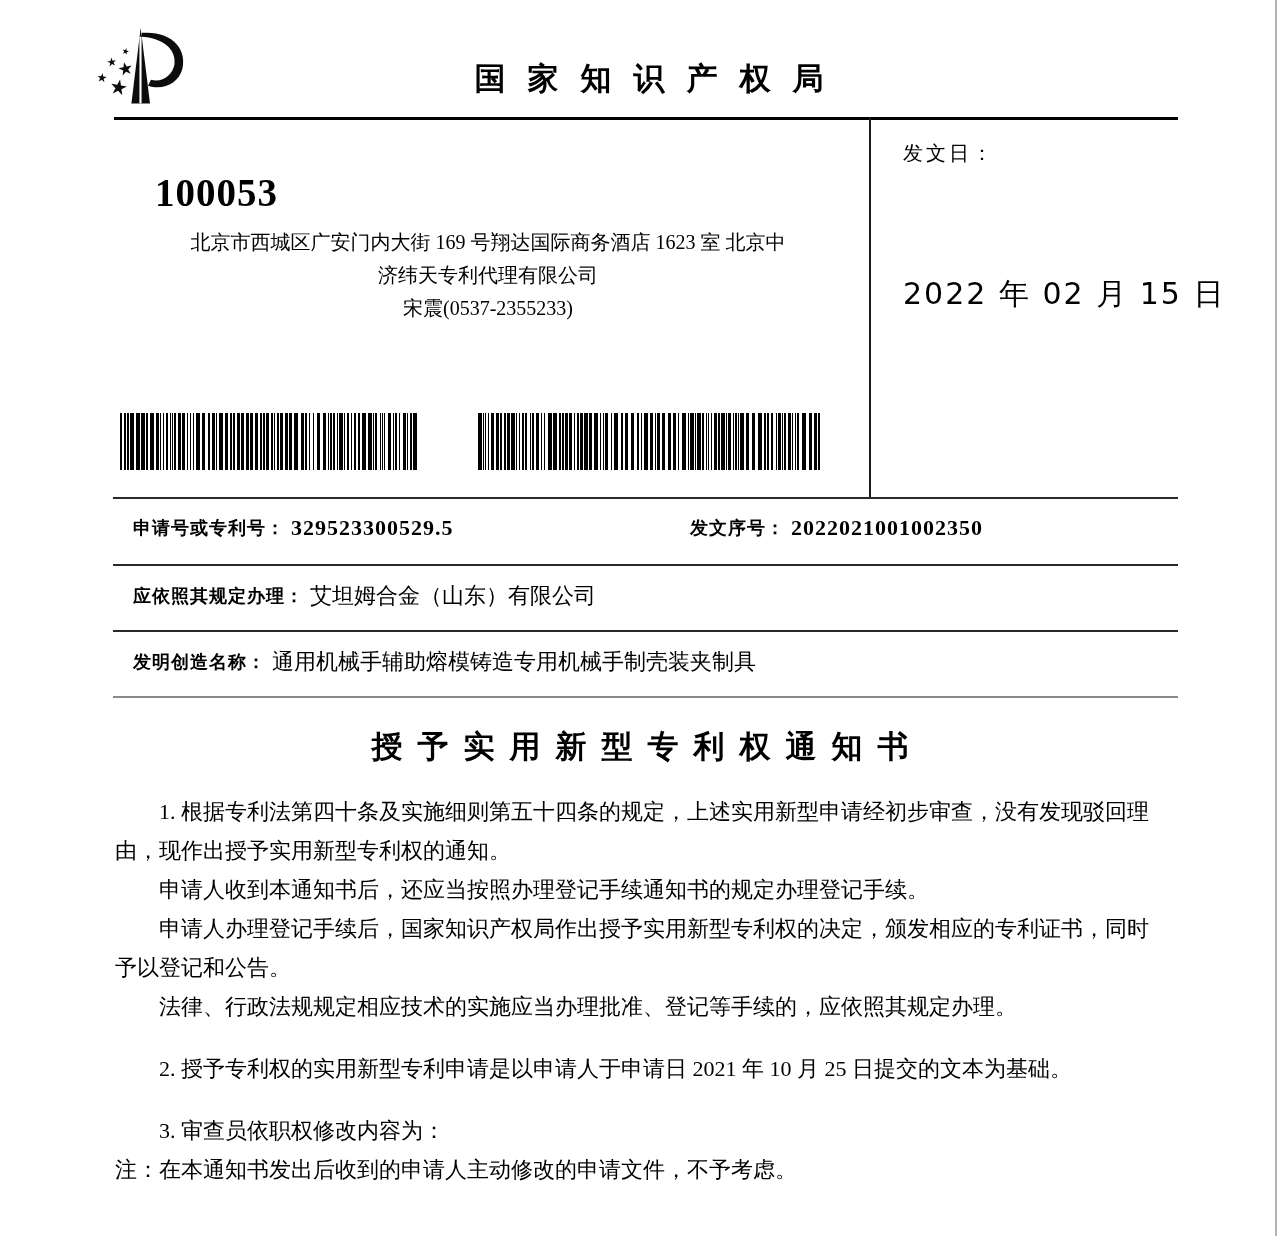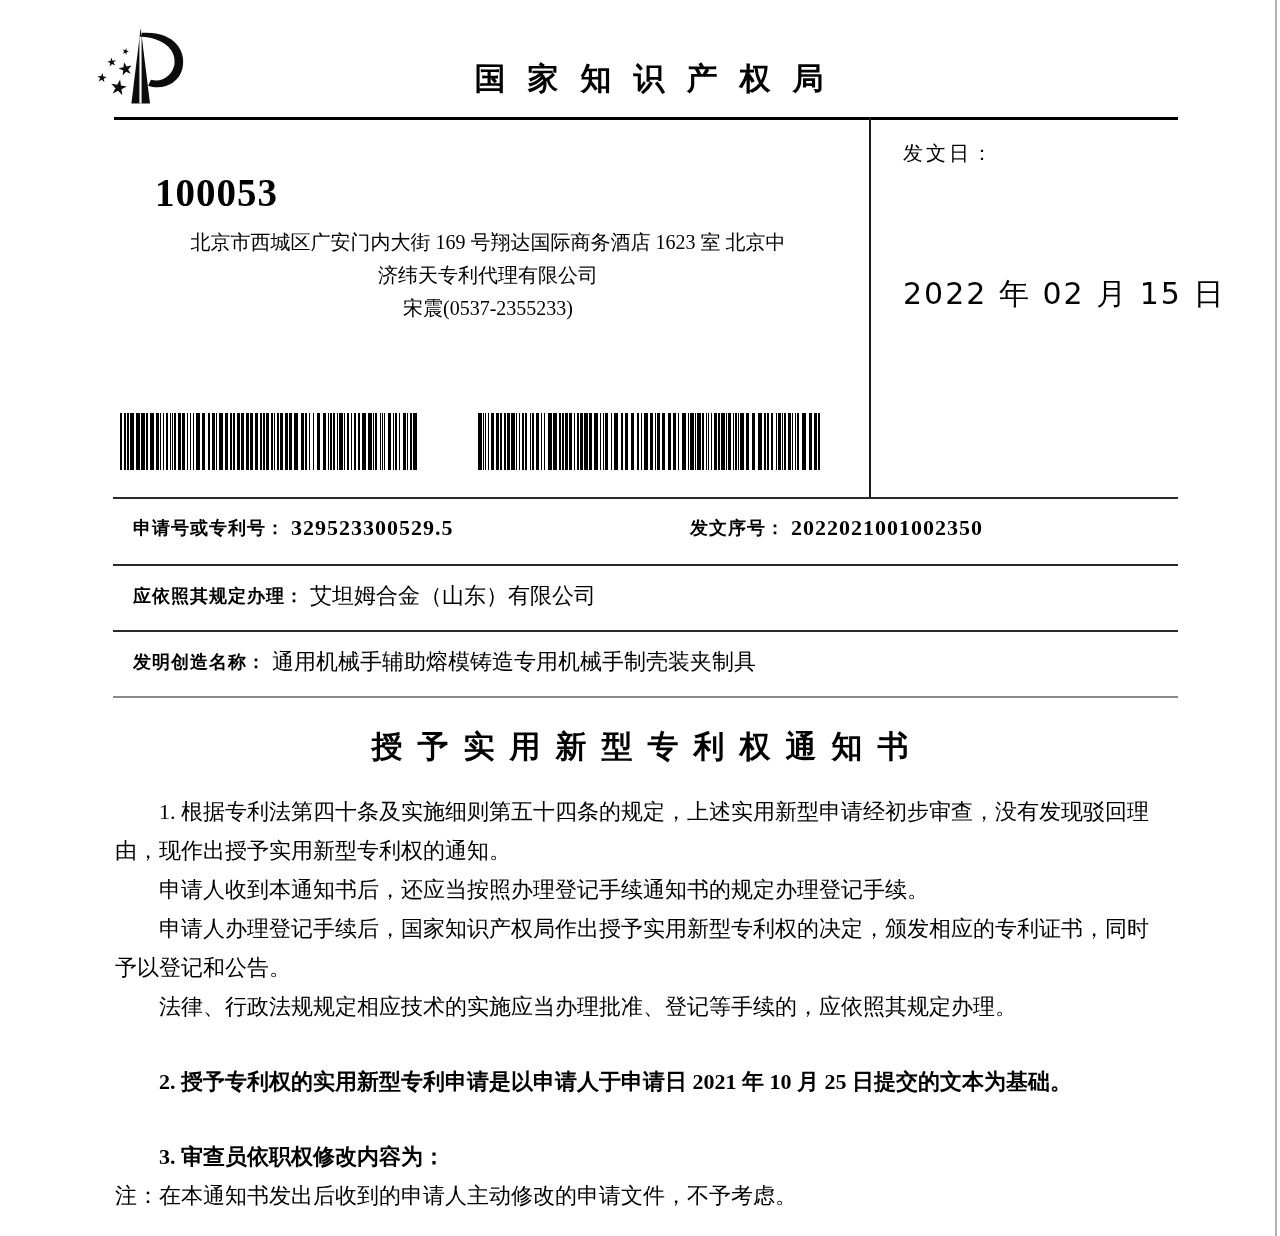--- a/index.html
+++ b/index.html
@@ -45,21 +45,21 @@
 
   
   .notice-title{left:0;right:0;top:726px;text-align:center;
                 font-family:"Liberation Sans","DejaVu Sans",sans-serif;
                 font-weight:bold;font-size:31px;letter-spacing:15px;margin-left:15px;
                 white-space:nowrap;}
   .body-text{left:115px;top:792px;width:1065px;}
   .body-text p{margin:0;font-size:22px;line-height:39px;
                text-align:justify;white-space:pre-wrap;}
   .body-text p.ind{text-indent:2em;}
-  .body-text p.gap{margin-top:36px;font-weight:bold;}
+  .body-text p.gap{margin-top:23px;}
 </style>
 </head>
 <body>
 
 <div class="abs logo">
   <svg viewBox="0 0 130 100" width="128" height="98" aria-hidden="true">
     <g fill="#0c0c0c">
 
       <polygon points="55.5,4 46,81 65,81"></polygon>
 

